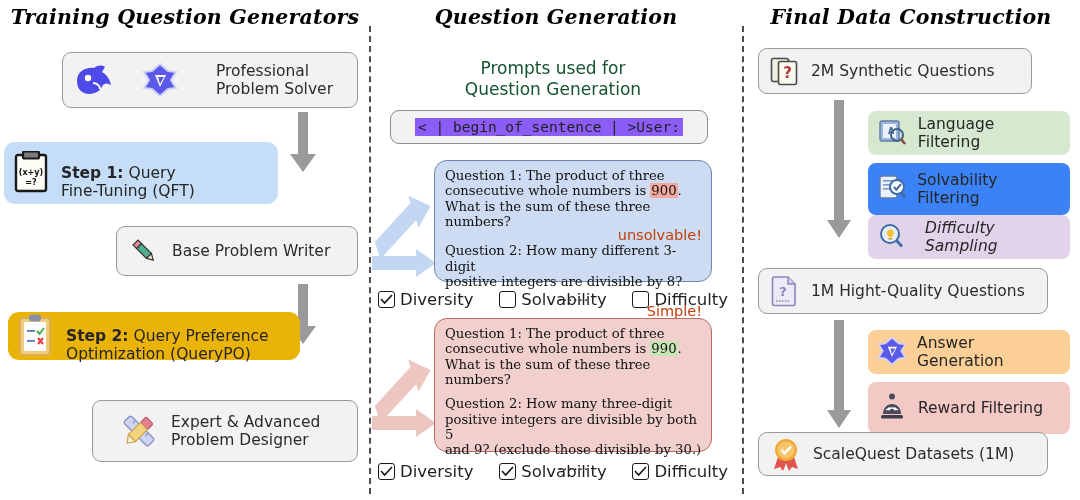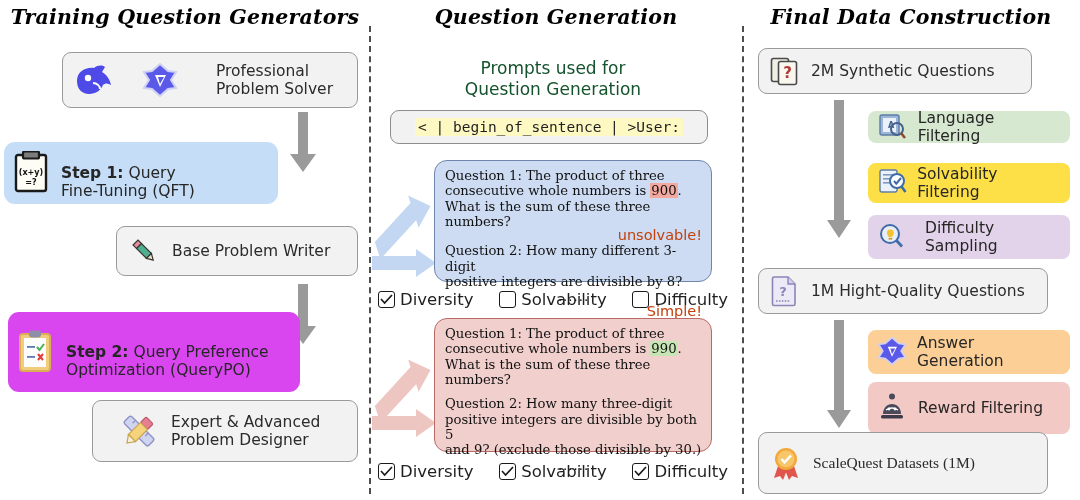--- a/index.html
+++ b/index.html
@@ -77,21 +77,21 @@
     color:#14532d;white-space:pre-line;
   }
   .prompt-box{
     position:absolute;box-sizing:border-box;
     background:#f2f2f2;border:1.4px solid #8d8d8d;border-radius:9px;
     display:flex;align-items:center;justify-content:center;
   }
   .prompt-code{
     font-family:"DejaVu Sans Mono","Liberation Mono",monospace;
     font-size:14.5px;color:#1f1f1f;
-    background:#fef9c3;padding:1px 3px;white-space:pre;text-align:center;
+    background:#8b5cf6;padding:1px 3px;white-space:pre;text-align:center;
   }
 
   .qbox{
     position:absolute;box-sizing:border-box;
     border-radius:13px;
     font-family:"DejaVu Serif","Liberation Serif",serif;
     font-size:13.2px;line-height:1.16;
     color:#111;
     padding:7px 9px 4px 10px;
   }
@@ -183,21 +183,21 @@
     </span>
     <span class="ntext" style="margin-left:11px;">Base Problem Writer</span>
   </div>
 
   <div class="garrow" style="left:288px;top:284px;">
     <svg width="30" height="62" viewBox="0 0 30 62">
       <polygon points="10,0 20,0 20,42 28,42 15,60 2,42 10,42" fill="#9a9a9a"></polygon>
     </svg>
   </div>
 
-  <div class="step" style="left:8px;top:312px;width:292px;height:80px;background:#d946ef;">
+  <div class="step" style="left:8px;top:312px;width:292px;height:48px;background:#eab308;">
     <span class="icon" style="width:38px;height:46px;">
       <svg width="34" height="44" viewBox="0 0 34 44">
         <rect x="2" y="5" width="30" height="37" rx="3" fill="#f2cc7d" stroke="#d9ae54" stroke-width="2"></rect>
         <rect x="6" y="9" width="22" height="29" fill="#fdfdfd"></rect>
         <rect x="11" y="1.5" width="12" height="7" rx="3" fill="#8d8fa8"></rect>
         <rect x="9" y="17" width="8" height="1.8" fill="#5c78b8"></rect>
         <rect x="9" y="27" width="8" height="1.8" fill="#5c78b8"></rect>
         <path d="M19 18 L21.5 21 L26 15" stroke="#4caf50" stroke-width="2" fill="none"></path>
         <path d="M20 25 L25 31 M25 25 L20 31" stroke="#e23b3b" stroke-width="2"></path>
       </svg>
@@ -325,34 +325,34 @@
     </span>
     <span class="ntext" style="margin-left:10px;">2M Synthetic Questions</span>
   </div>
 
   <div class="garrow" style="left:825px;top:100px;">
     <svg width="28" height="140" viewBox="0 0 28 140">
       <polygon points="9,0 19,0 19,120 26,120 14,138 2,120 9,120" fill="#9a9a9a"></polygon>
     </svg>
   </div>
 
-  <div class="pill" style="left:868px;top:111px;width:202px;height:32px;background:#d6e8d0;">
+  <div class="pill" style="left:868px;top:111px;width:202px;height:44px;background:#d6e8d0;">
     <span class="icon" style="width:32px;height:32px;">
       <svg width="30" height="30" viewBox="0 0 30 30">
         <rect x="3" y="4" width="19" height="20" rx="2" fill="#9cb6d8" stroke="#5f7ca6" stroke-width="1.4"></rect>
         <rect x="6" y="7" width="13" height="14" fill="#eaf1fa"></rect>
         <text x="11" y="17" font-size="8" font-weight="bold" font-family="DejaVu Sans, sans-serif" fill="#44618c">A</text>
         <circle cx="20" cy="18" r="6" fill="none" stroke="#44618c" stroke-width="2"></circle>
         <line x1="24" y1="22" x2="28" y2="27" stroke="#8b4a2f" stroke-width="2.6"></line>
       </svg>
     </span>
     <span style="margin-left:9px;">Language Filtering</span>
   </div>
 
-  <div class="pill" style="left:868px;top:163px;width:202px;height:40px;background:#fde047;">
+  <div class="pill" style="left:868px;top:163px;width:202px;height:52px;background:#3b82f6;">
     <span class="icon" style="width:32px;height:32px;">
       <svg width="30" height="30" viewBox="0 0 30 30">
         <rect x="3" y="3" width="17" height="22" rx="2" fill="#eaf1fa" stroke="#5f7ca6" stroke-width="1.4"></rect>
         <rect x="6" y="7" width="10" height="1.6" fill="#7e9ac0"></rect>
         <rect x="6" y="11" width="10" height="1.6" fill="#7e9ac0"></rect>
         <rect x="6" y="15" width="7" height="1.6" fill="#7e9ac0"></rect>
         <circle cx="20" cy="14" r="7" fill="#fff" stroke="#3f6ca8" stroke-width="2"></circle>
         <path d="M17 14 l2.3 2.6 L24 11" stroke="#3f6ca8" stroke-width="2" fill="none"></path>
         <line x1="24.5" y1="19.5" x2="28.5" y2="25" stroke="#3f6ca8" stroke-width="2.6"></line>
       </svg>
@@ -362,21 +362,21 @@
 
   <div class="pill" style="left:868px;top:215px;width:202px;height:44px;background:#e2d3ea;">
     <span class="icon" style="width:32px;height:32px;">
       <svg width="30" height="30" viewBox="0 0 30 30">
         <circle cx="13" cy="13" r="9" fill="#e8edf6" stroke="#3f6ca8" stroke-width="2"></circle>
         <path d="M10 12 a3.4 3.4 0 0 1 6.8 0 c0 2-1.6 2.6-1.6 4.2 h-3.6 c0-1.6-1.6-2.2-1.6-4.2z" fill="#f2c230"></path>
         <rect x="11.6" y="17" width="3.6" height="1.6" fill="#c99a1f"></rect>
         <line x1="19.5" y1="19.5" x2="25" y2="25.5" stroke="#3f6ca8" stroke-width="2.8"></line>
       </svg>
     </span>
-    <span style="margin-left:18px;">Difficulty Sampling</span>
+    <span style="margin-left:18px;font-style:italic;">Difficulty Sampling</span>
   </div>
 
   <div class="node outline" style="left:758px;top:268px;width:290px;height:46px;">
     <span class="icon" style="width:32px;height:34px;">
       <svg width="28" height="32" viewBox="0 0 28 32">
         <path d="M3 2 h14 l7 7 v20 a1.5 1.5 0 0 1 -1.5 1.5 h-19.5 a1.5 1.5 0 0 1 -1.5 -1.5 v-25.5 a1.5 1.5 0 0 1 1.5 -1.5z" fill="#eceaf6" stroke="#8b85b8" stroke-width="1.6"></path>
         <path d="M17 2 v7 h7" fill="#d7d2ec" stroke="#8b85b8" stroke-width="1.4"></path>
         <text x="12" y="21" font-size="13" font-weight="bold" text-anchor="middle" font-family="DejaVu Sans, sans-serif" fill="#8b85b8">?</text>
         <path d="M5 26 h14" stroke="#8b85b8" stroke-width="1.3" stroke-dasharray="1.6 1.3"></path>
       </svg>
@@ -408,21 +408,21 @@
         <path d="M6 22 c0-6 4-10 9-10 s9 4 9 10z" fill="#4a4a5a"></path>
         <path d="M9 18 q6 -4 12 0" stroke="#fff" stroke-width="1.4" fill="none"></path>
         <circle cx="12" cy="17" r="1.4" fill="#fff"></circle>
         <circle cx="18" cy="17" r="1.4" fill="#fff"></circle>
         <rect x="4" y="23" width="22" height="3.5" rx="1.5" fill="#3c3c4c"></rect>
       </svg>
     </span>
     <span style="margin-left:9px;">Reward Filtering</span>
   </div>
 
-  <div class="node outline" style="left:758px;top:432px;width:290px;height:62px;font-family:Liberation Serif, serif;">
+  <div class="node outline" style="left:758px;top:432px;width:290px;height:44px;">
     <span class="icon" style="width:34px;height:36px;">
       <svg width="32" height="34" viewBox="0 0 32 34">
         <path d="M8 20 l-4 12 l6-2 l3 4 l4-10z" fill="#e0564c"></path>
         <path d="M24 20 l4 12 l-6-2 l-3 4 l-4-10z" fill="#e0564c"></path>
         <circle cx="16" cy="13" r="11" fill="#f2a93b"></circle>
         <circle cx="16" cy="13" r="8.5" fill="#f7c66a"></circle>
         <path d="M11.5 13 l3 3.4 L21 9.5" stroke="#fff" stroke-width="2.4" fill="none"></path>
       </svg>
     </span>
     <span class="ntext" style="margin-left:10px;">ScaleQuest Datasets (1M)</span>

